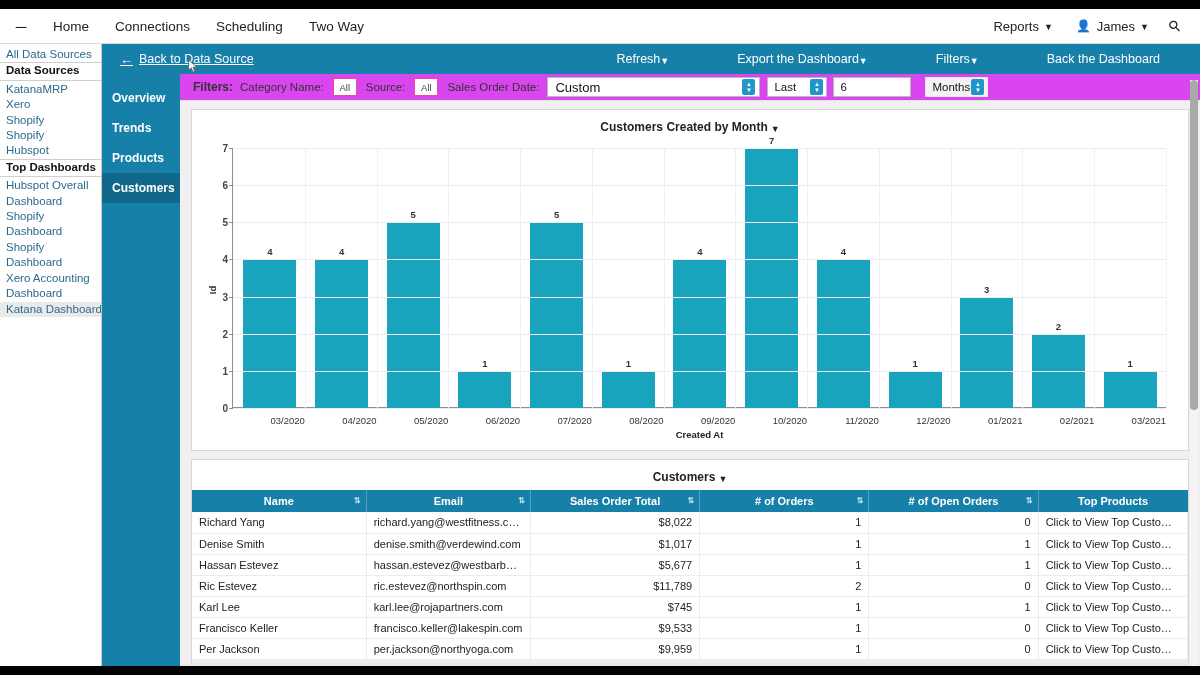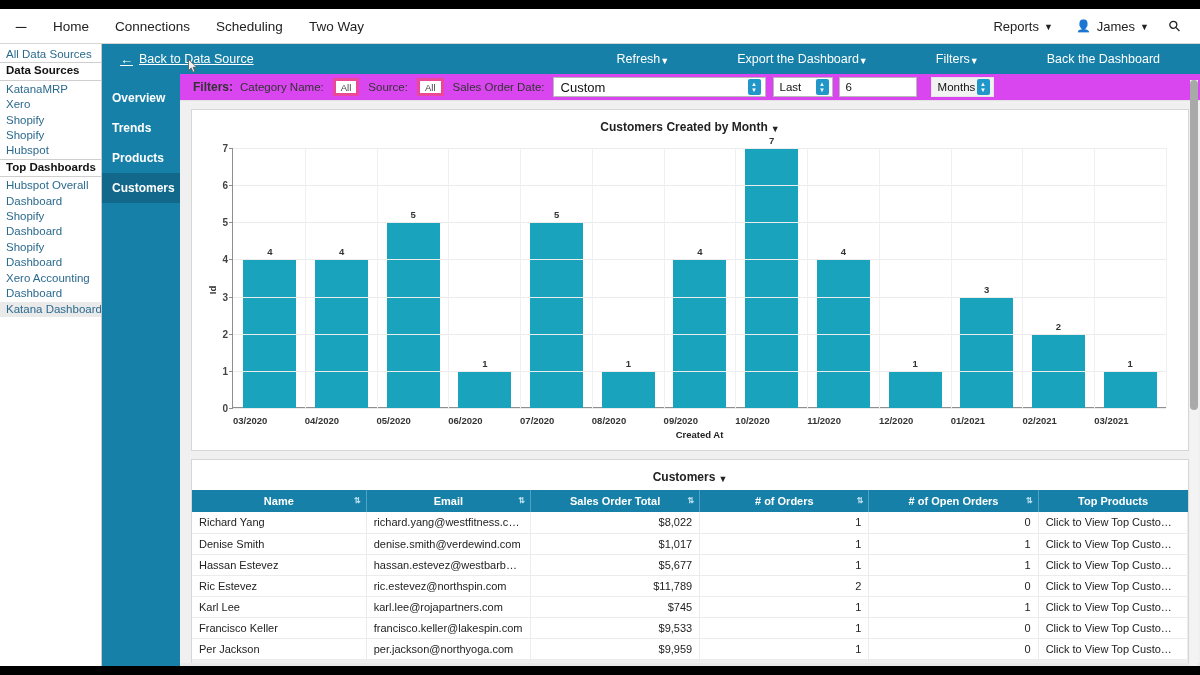--- a/index.html
+++ b/index.html
@@ -152,21 +152,21 @@
     height: 27px;
     display: flex;
     align-items: center;
     padding-left: 13px;
     gap: 0;
     border-bottom: 1px solid #e2e2e2;
   }
   .filterbar .lbl { font-size: 11.5px; color: #333; white-space: nowrap; }
   .filterbar .lbl.bold { font-weight: bold; font-size: 12px; margin-right: 7px; }
   .mini-box {
-    border: 3px solid #ec4899;
+    border: 1px solid #ec4899;
     background: #fff;
     height: 18px;
     min-width: 24px;
     padding: 0 5px;
     font-size: 9.5px;
     color: #444;
     display: flex; align-items: center; justify-content: center;
     margin: 0 9px;
     cursor: pointer;
   }
@@ -274,21 +274,21 @@
     position: absolute;
     font-size: 9.5px; font-weight: bold; color: #333;
     left: 50%; transform: translateX(-50%);
   }
   .xticks {
     position: absolute;
     left: 27px; right: 8px; bottom: 14px;
     display: flex;
   }
   .xtick {
-    flex: 1; text-align: left; font-size: 9.5px; color: #333; font-weight: bold;
+    flex: 1; text-align: right; font-size: 9.5px; color: #333;
   }
   .xlabel {
     position: absolute;
     left: 27px; right: 8px; bottom: 0;
     text-align: center;
     font-size: 9.5px; font-weight: bold; color: #222;
   }
 
   
   table.cust { width: 100%; border-collapse: collapse; table-layout: fixed; }

